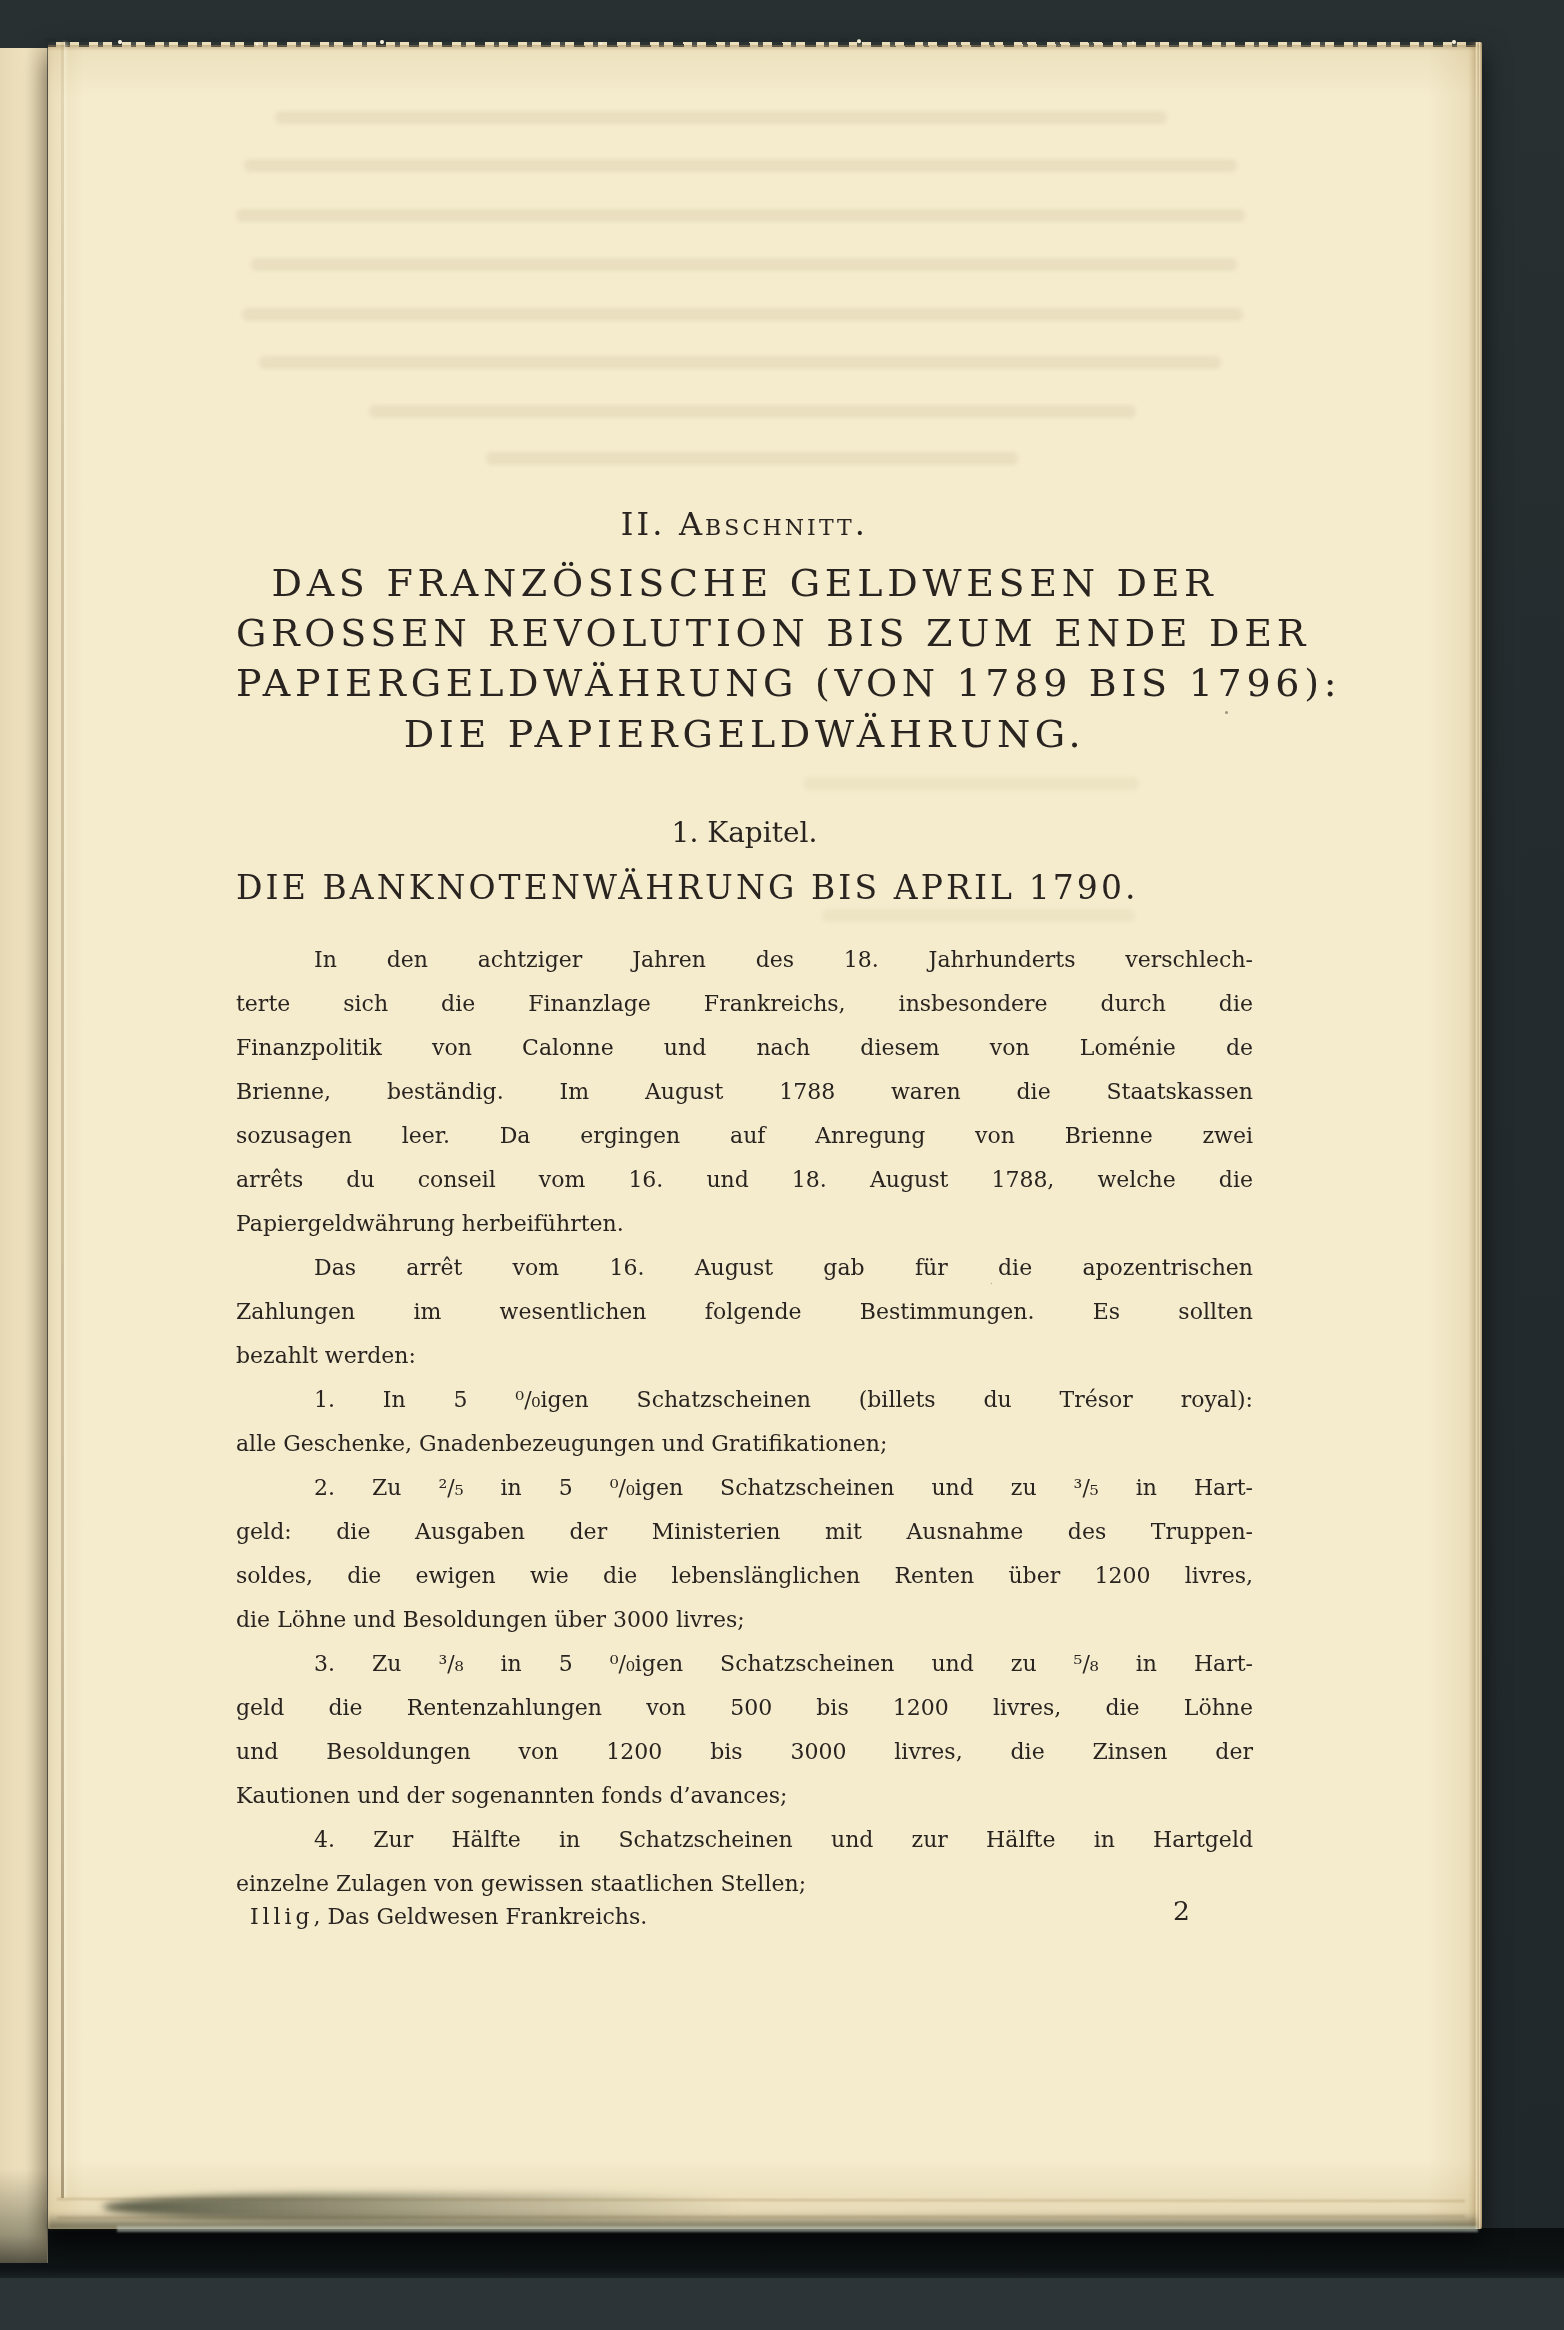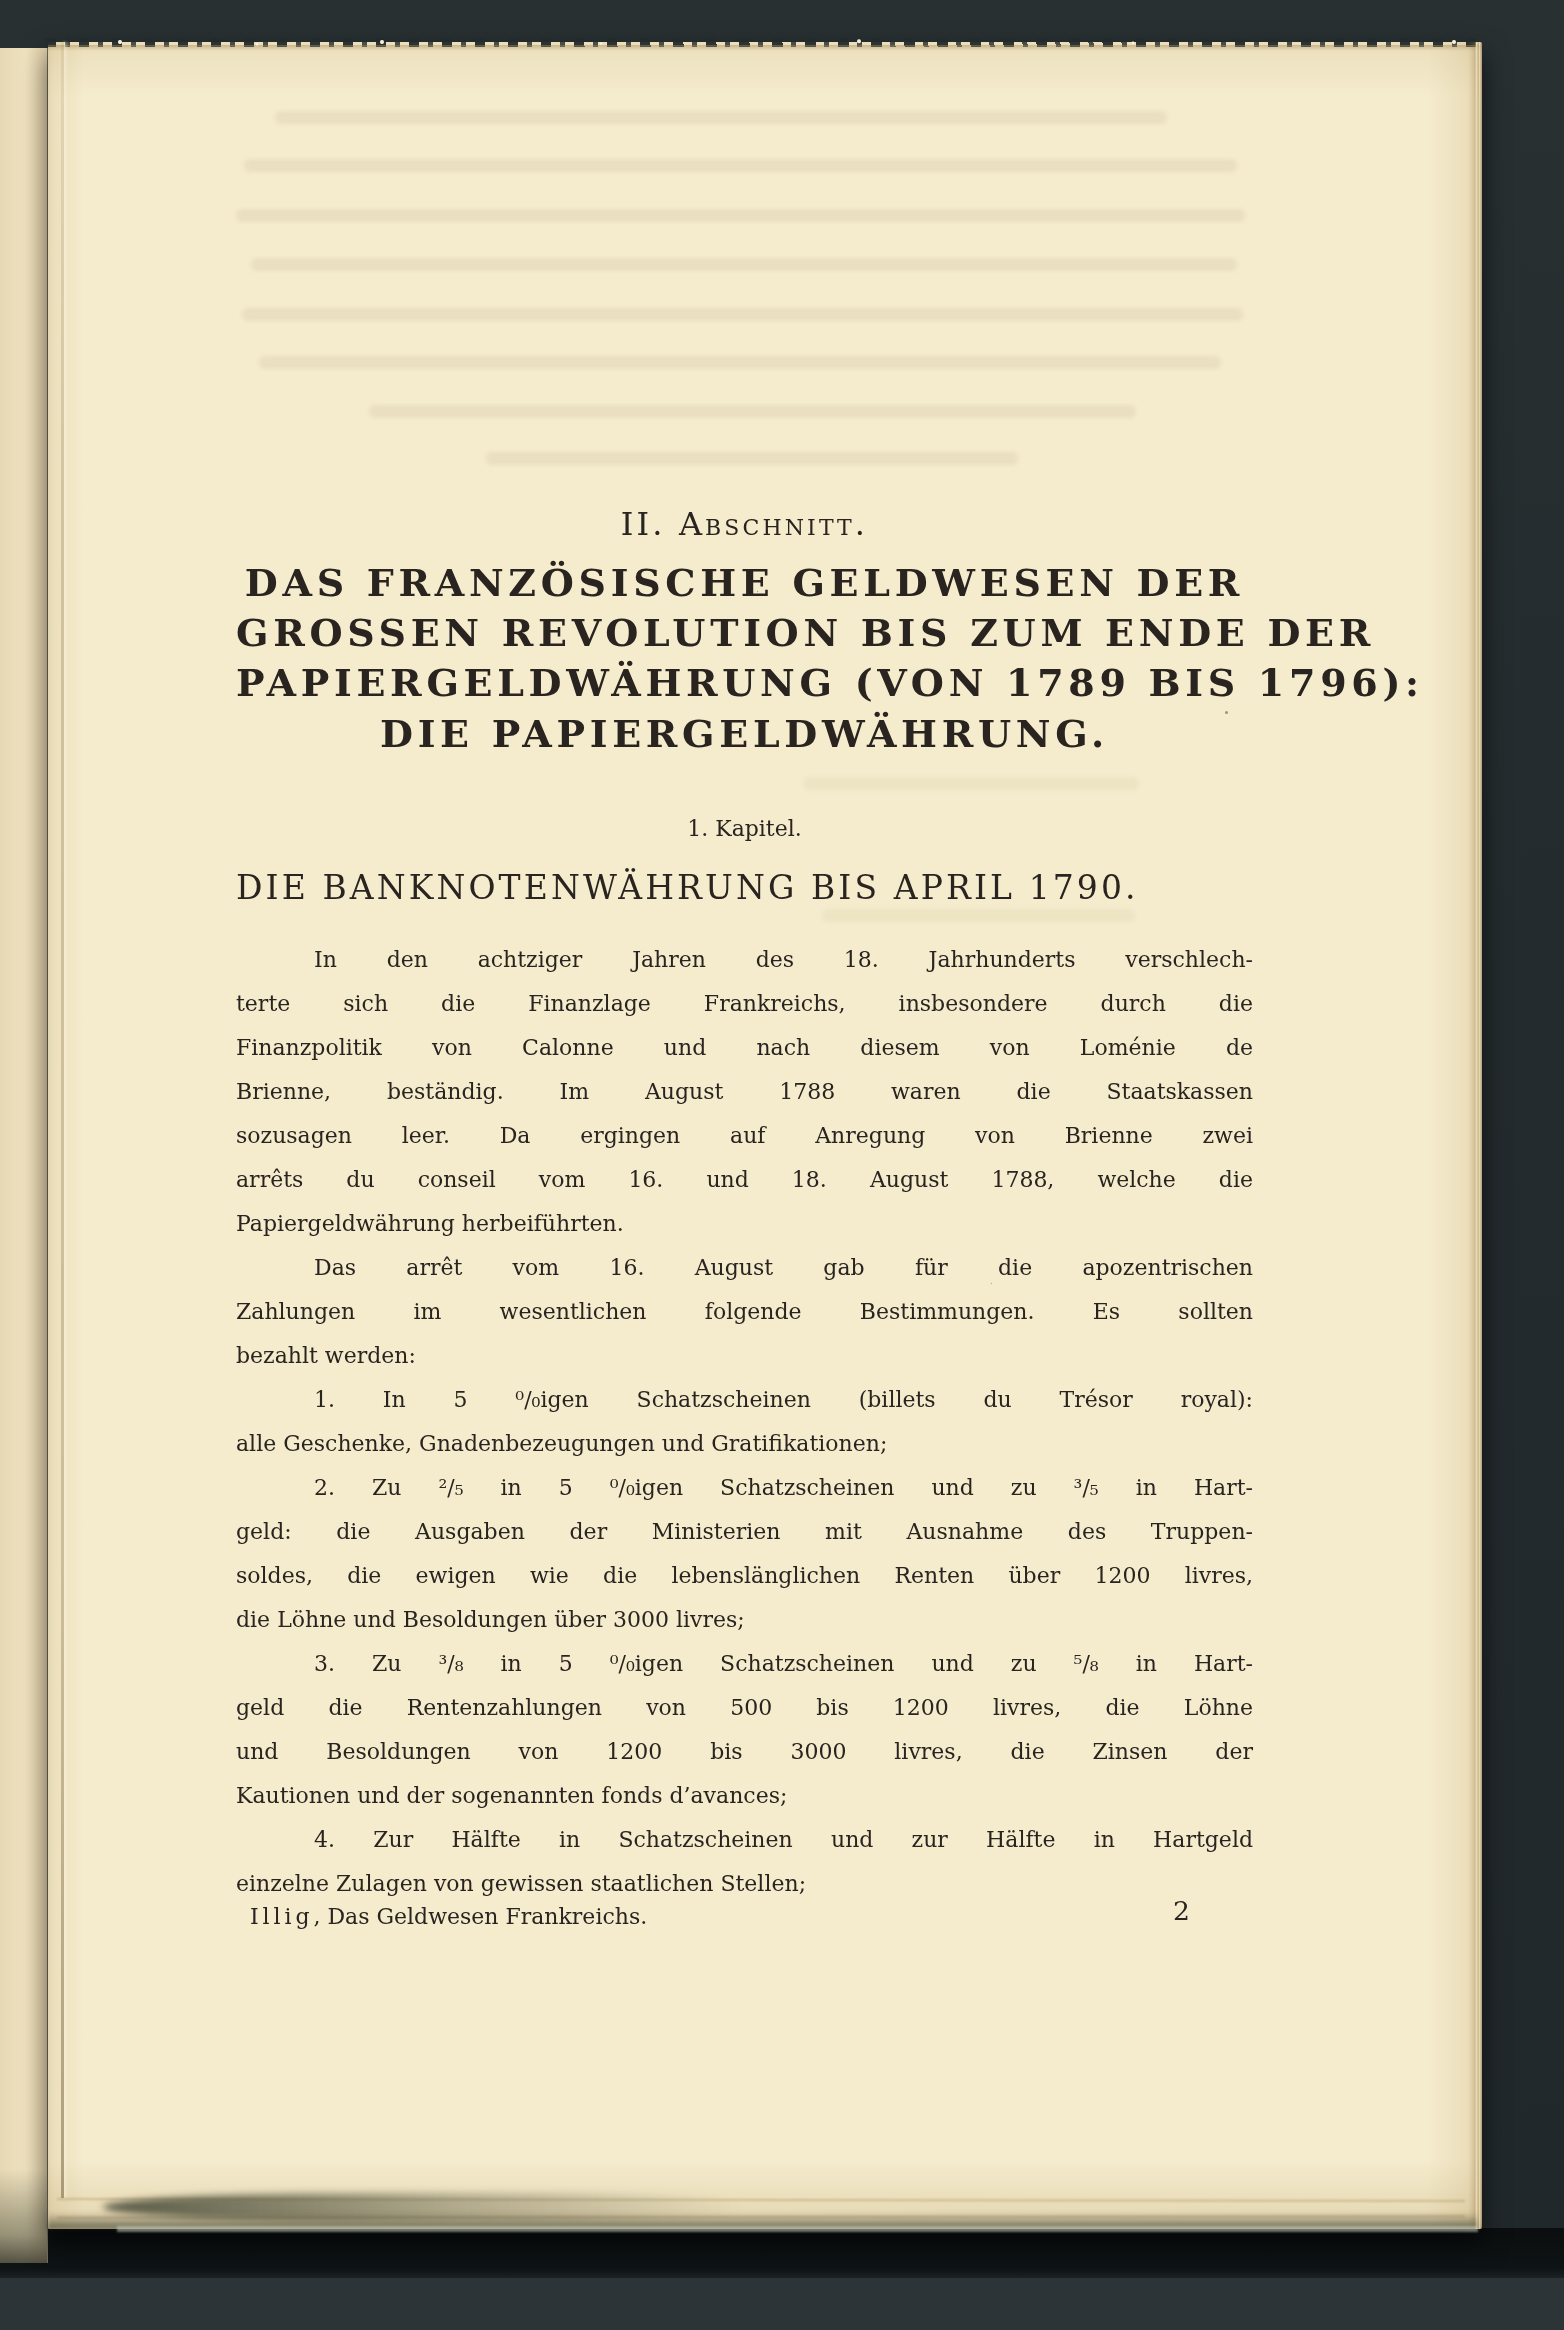--- a/index.html
+++ b/index.html
@@ -104,23 +104,23 @@
   
   .edge-pale { position: absolute; left: 117px; top: 2226px; width: 1361px; height: 5.5px;
     background: #c6cfc0; opacity: 0.55; filter: blur(0.8px); }
 
   
   .textblock { position: absolute; left: 188px; top: 0; width: 1017px; height: 100%;
     color: #2a2420; }
   .sec-label { position: absolute; top: 463px; width: 100%; text-align: center;
     font-size: 32px; font-variant: small-caps; letter-spacing: 3.1px; }
   .title-group { position: absolute; top: 516px; width: 100%; text-align: center; }
-  .title-line { line-height: 50px; font-size: 38px; letter-spacing: 4.7px; white-space: nowrap; font-weight: bold; }
+  .title-line { line-height: 50px; font-size: 38px; letter-spacing: 4.7px; white-space: nowrap; }
   .title-line.l4 { margin-top: 1px; }
-  .kapitel { position: absolute; top: 774px; width: 100%; text-align: center; font-size: 22px; }
+  .kapitel { position: absolute; top: 774px; width: 100%; text-align: center; font-size: 28px; }
   .chapter-title { position: absolute; top: 826px; width: 100%; 
     font-size: 33px; letter-spacing: 3.1px; white-space: nowrap; }
   .bodytext { position: absolute; top: 896px; width: 100%; }
   .bl { height: 44px; line-height: 44px; font-size: 22px; }
   .bl.jst { text-align: justify; text-align-last: justify; }
   .bl.end { text-align: left; white-space: nowrap; }
   .bl.ind { padding-left: 78px; }
   .footer { position: absolute; top: 1862px; left: 14px; right: 0; font-size: 22px; }
   .sig-name { letter-spacing: 3.9px; }
   .pagenum { position: absolute; left: 923px; top: -9.4px; font-size: 26.6px; }

